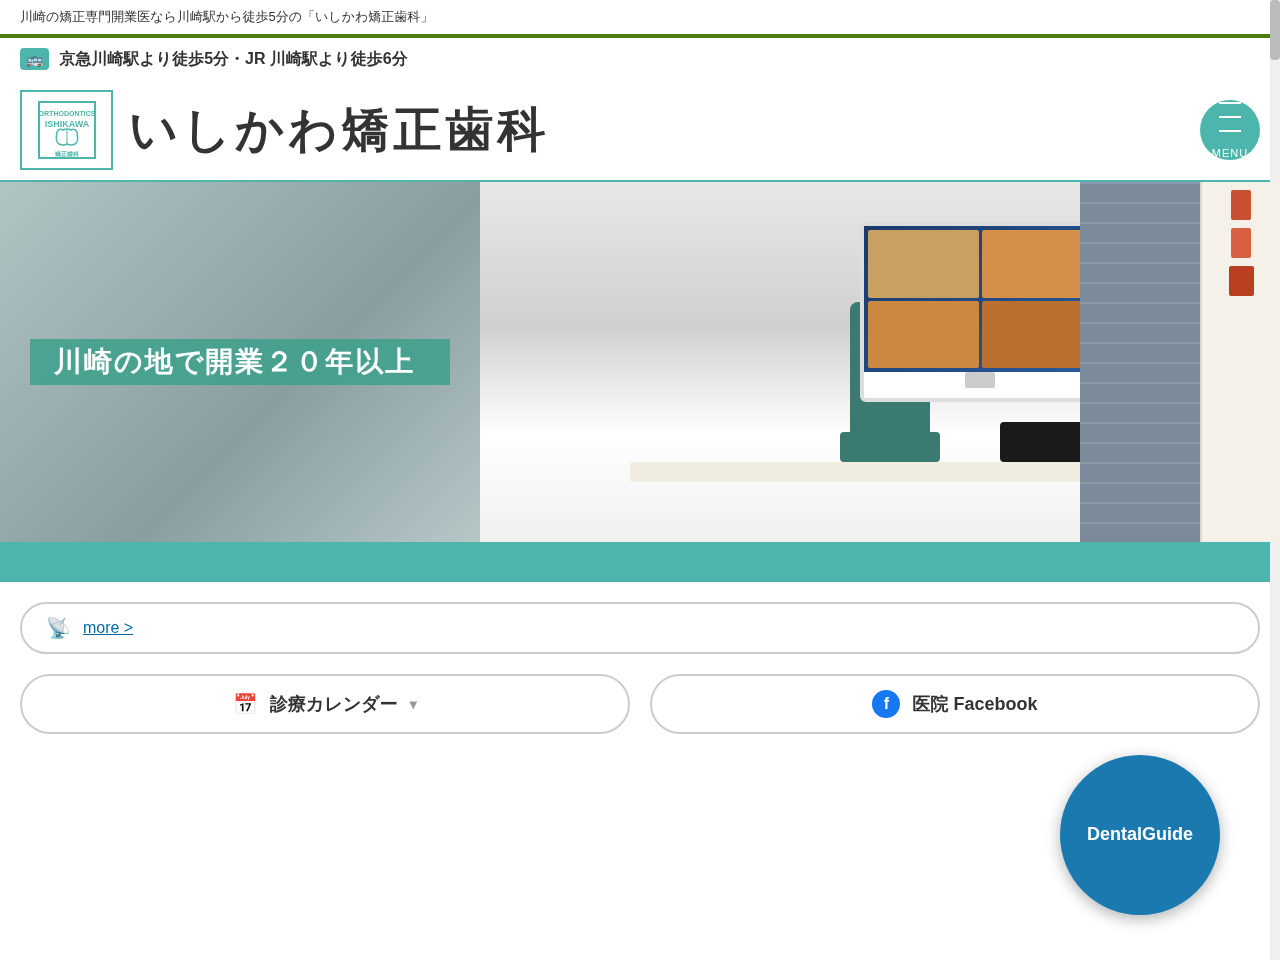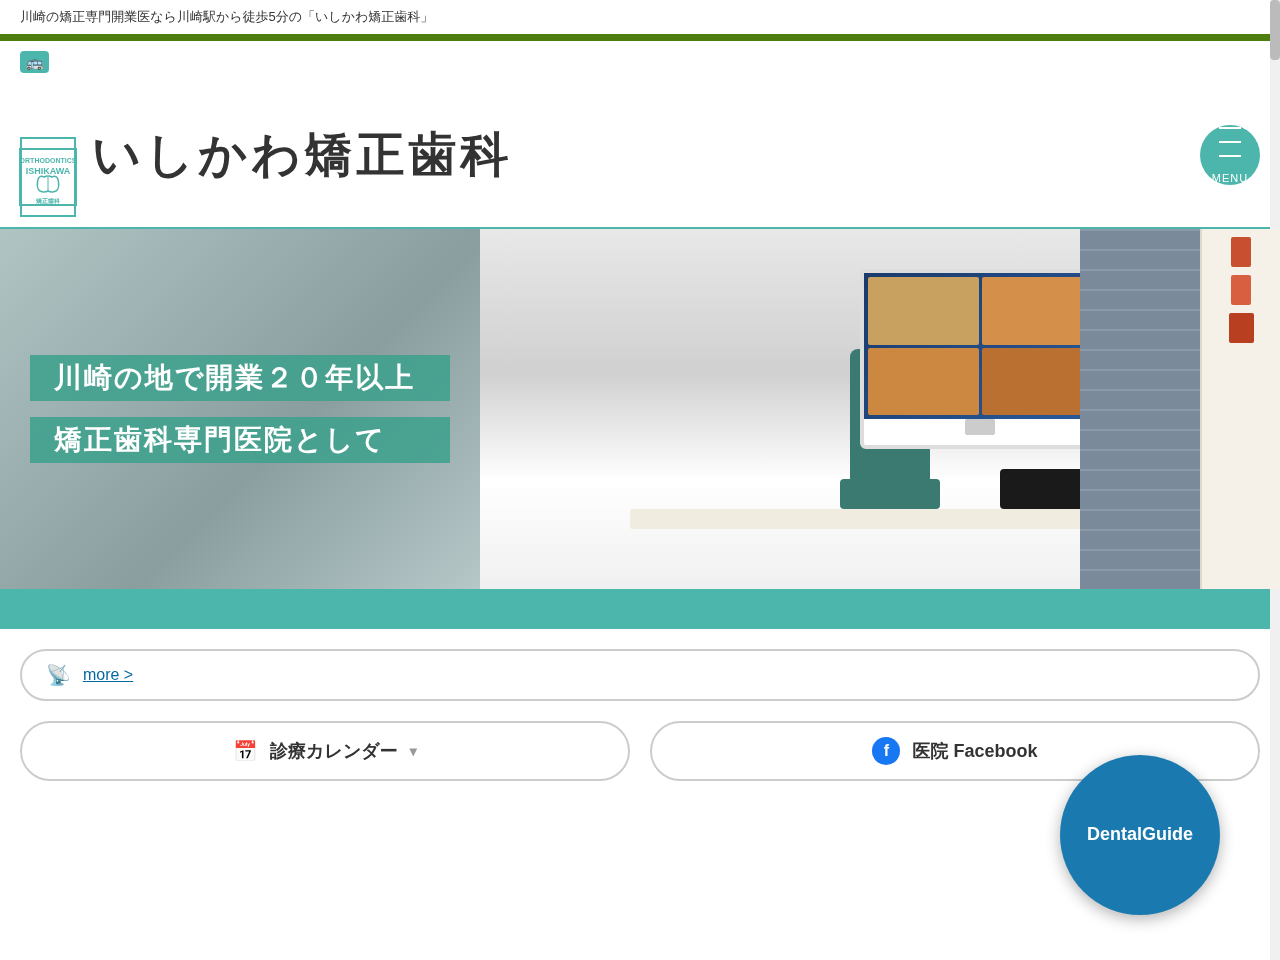--- a/index.html
+++ b/index.html
@@ -11,21 +11,21 @@
       overflow-x: hidden;
       position: relative;
     }
 
     
     #top-bar {
       background: #fff;
       padding: 8px 20px;
       font-size: 13px;
       color: #333;
-      border-bottom: 7px solid #4d7c0f;
+      border-bottom: 4px solid #4d7c0f;
     }
 
     
     #transport-bar {
       background: #fff;
       padding: 10px 20px;
       display: flex;
       align-items: center;
       gap: 10px;
       font-size: 16px;
@@ -48,32 +48,31 @@
       align-items: center;
       justify-content: space-between;
       border-bottom: 2px solid #4db6ac;
     }
     #header-left {
       display: flex;
       align-items: center;
       gap: 16px;
     }
     #logo-box {
-      width: 56px;
+      width: 93px;
       height: 80px;
       border: 2px solid #4db6ac;
       display: flex;
       align-items: center;
       justify-content: center;
       flex-direction: column;
       color: #4db6ac;
       font-size: 9px;
       font-weight: bold;
       position: relative;
-      margin-top: 44px;
     }
     #logo-box svg {
       width: 60px;
       height: 60px;
     }
     #clinic-name {
       font-size: 48px;
       font-weight: bold;
       color: #333;
       letter-spacing: 4px;
@@ -375,20 +374,21 @@
 <div id="scrollbar">
   <div id="scrollbar-thumb"></div>
 </div>
 
 <div id="top-bar">
   <span>川崎の矯正専門開業医なら川崎駅から徒歩5分の「いしかわ矯正歯科」</span>
 </div>
 
 <div id="transport-bar">
   <span class="bus-icon">🚌</span>
+  <span>京急川崎駅より徒歩5分・JR 川崎駅より徒歩6分</span>
 </div>
 
 <div id="header">
   <div id="header-left">
     <div id="logo-box">
       <svg viewBox="0 0 60 60" xmlns="http://www.w3.org/2000/svg">
         <rect x="2" y="2" width="56" height="56" fill="none" stroke="#4db6ac" stroke-width="2"></rect>
         <text x="30" y="16" text-anchor="middle" font-size="7" fill="#4db6ac" font-weight="bold">ORTHODONTICS</text>
         <text x="30" y="27" text-anchor="middle" font-size="9" fill="#4db6ac" font-weight="bold">ISHIKAWA</text>
 
@@ -436,23 +436,20 @@
       <div class="shelf-item"></div>
       <div class="shelf-item"></div>
       <div class="shelf-item"></div>
     </div>
   </div>
 
   <div id="hero-text-overlay">
     <div class="hero-text-block">
       <span>川崎の地で開業２０年以上</span>
     </div>
-    <div class="hero-text-block">
-      <span>矯正歯科専門医院として</span>
-    </div>
   </div>
 </div>
 
 <div id="teal-band"></div>
 
 <div id="more-bar">
   <span class="rss-icon">📡</span>
   <a>more &gt;</a>
 </div>
 

